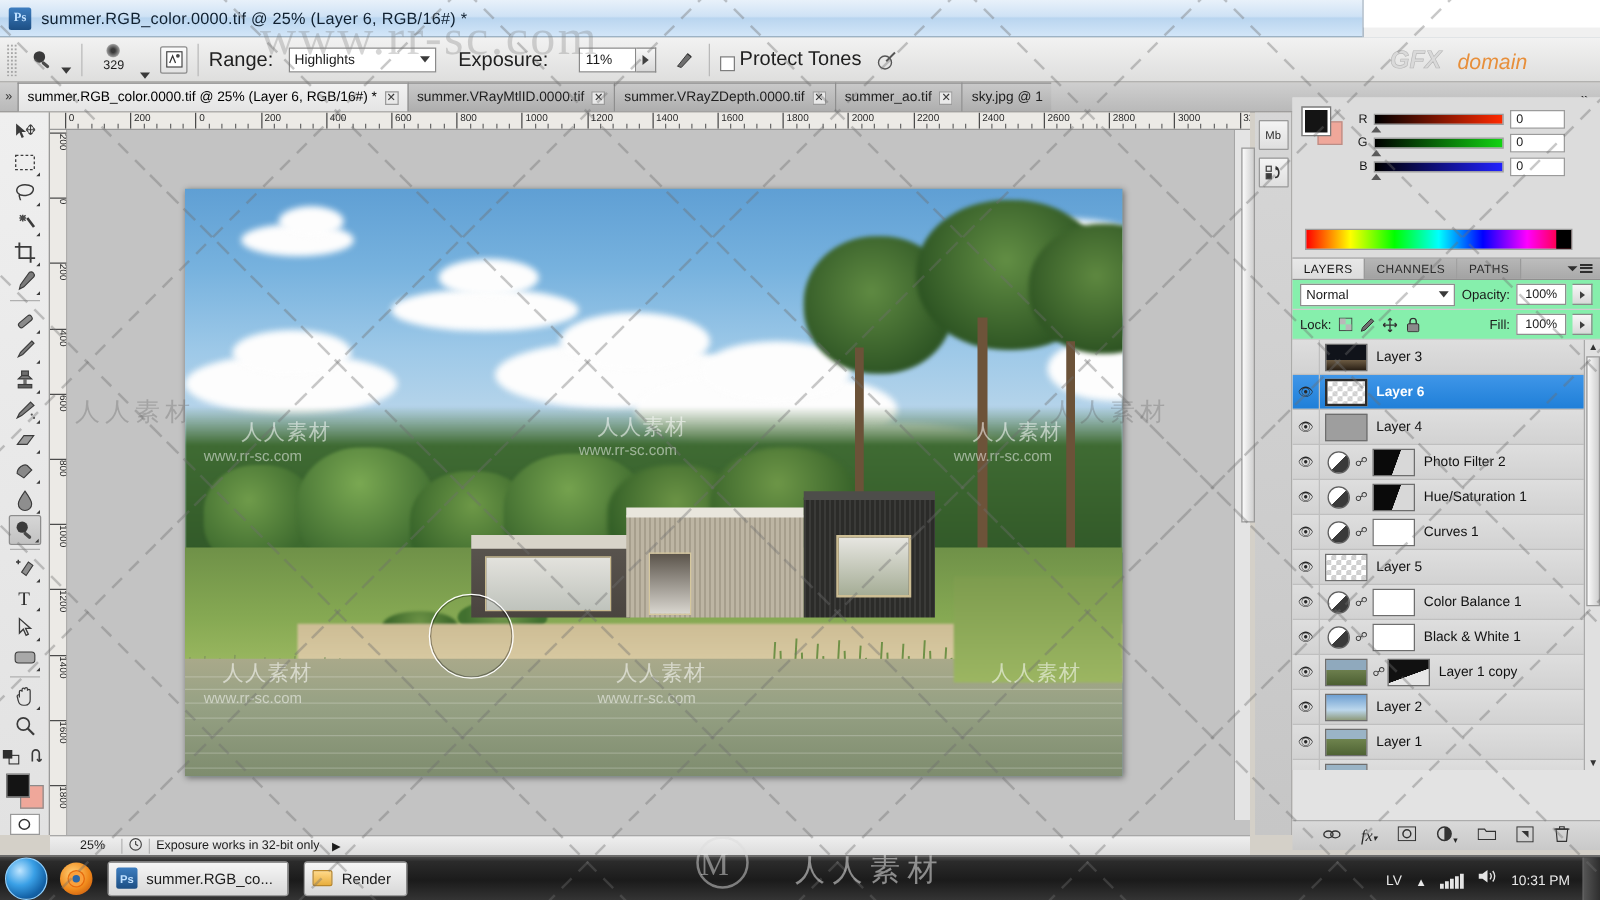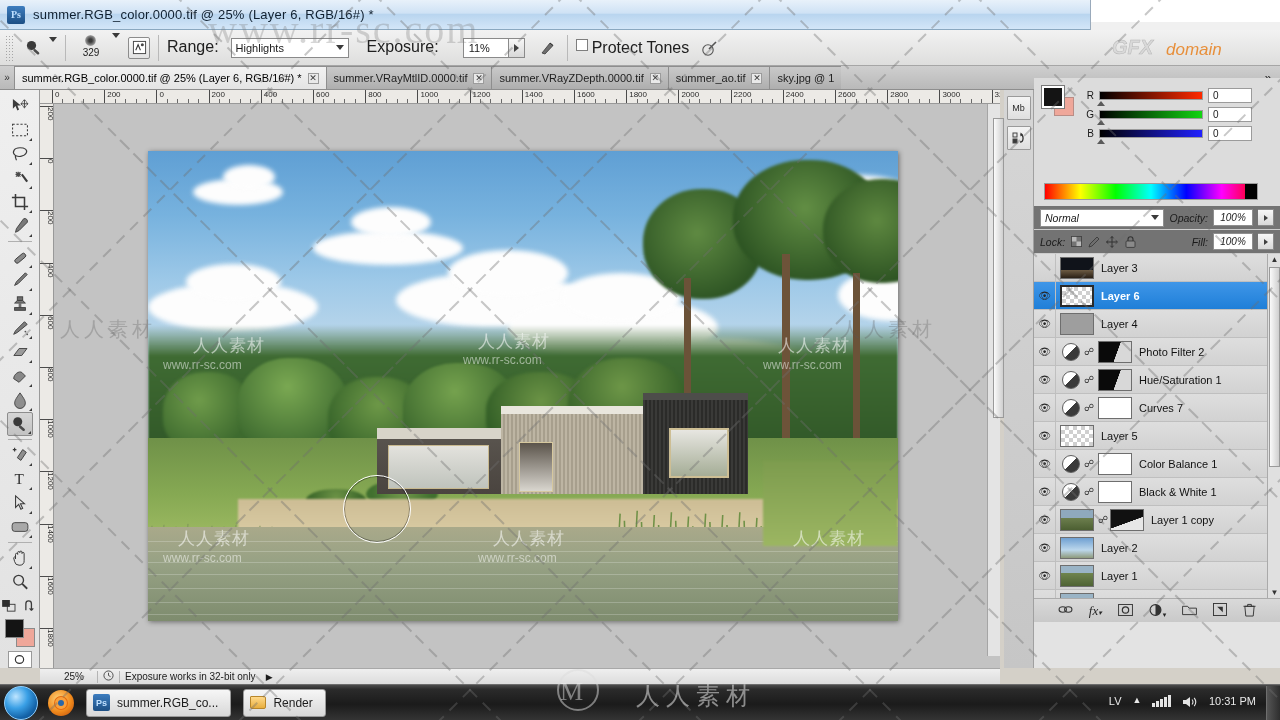--- a/index.html
+++ b/index.html
@@ -38,21 +38,21 @@
   #optionsbar{
     position:absolute; left:0; top:30px; width:1280px; height:36px;
     background:linear-gradient(to bottom,#f2f2f2,#dededd);
     border-bottom:1px solid #a6a6a6;
     display:flex; align-items:center;
   }
   .grip{ width:9px;height:26px;margin:0 3px 0 5px;
     background-image:radial-gradient(#9a9a9a 35%,transparent 36%);
     background-size:3px 3px; opacity:.85; flex:none;}
   .ob-sep{ width:1px;height:26px;background:#b9b9b9;margin:0 8px; flex:none;}
-  .ob-item{display:flex;align-items:flex-start;gap:4px;flex:none;}
+  .ob-item{display:flex;align-items:flex-end;gap:4px;flex:none;}
   .lbl{font-size:16px;color:#202020;}
   .tri-dn{width:0;height:0;border-left:4px solid transparent;border-right:4px solid transparent;border-top:5px solid #3a3a3a;}
   .brushprev{position:relative;width:34px;height:30px;}
   .brushprev .dot{position:absolute;left:11px;top:2px;width:11px;height:11px;border-radius:50%;
      background:radial-gradient(circle,#3a3a3a 20%,#8e8e8e 60%,rgba(160,160,160,0) 82%);}
   .brushprev .num{position:absolute;left:0;top:14px;width:34px;text-align:center;font-size:10px;color:#1c1c1c;}
   .toggleicon{width:22px;height:22px;border:1px solid #8c8c8c;background:linear-gradient(to bottom,#fbfbfb,#e2e2e2);
      border-radius:2px;display:flex;align-items:center;justify-content:center;font-size:12px;color:#333;}
   .combo{height:20px;border:1px solid #8a8a8a;background:#fff;display:flex;align-items:center;
      justify-content:space-between;padding:0 4px;font-size:11px;}
@@ -162,21 +162,21 @@
   .sname{width:10px;text-align:right;font-size:10px;color:#1a1a1a;}
   .sbar{height:9px;border:1px solid #9b9b9b;position:relative;}
   .sthumb{position:absolute;left:-3px;top:9px;width:0;height:0;border-left:4px solid transparent;
      border-right:4px solid transparent;border-bottom:5px solid #5a5a5a;}
   .sval{width:44px;height:15px;background:#fff;border:1px solid #9b9b9b;font-size:10px;padding-left:4px;line-height:14px;}
   .spectrum{position:absolute;left:10px;bottom:6px;width:214px;height:17px;border:1px solid #9b9b9b;
      background:linear-gradient(to right,#ff0000,#ffff00,#00ff00,#00ffff,#0000ff,#ff00ff,#ff0000);}
   .spectrum .blk{position:absolute;right:0;top:0;width:12px;height:100%;background:#000;}
   
   .lrow{display:flex;align-items:center;gap:5px;padding:2px 6px;height:24px;
-     border-bottom:1px solid #cdcdcd;background:#737373;font-style:italic;}
+     border-bottom:1px solid #cdcdcd;background:#86efac;}
   .blendsel{flex:1;height:18px;background:#fff;border:1px solid #8f8f8f;display:flex;align-items:center;
      justify-content:space-between;padding:0 4px;font-size:10.5px;}
   .lockicons{display:flex;align-items:center;gap:6px;}
   .li{width:12px;height:12px;display:flex;align-items:center;justify-content:center;font-size:9px;color:#303030;}
   #layerlist{height:344px;overflow:hidden;position:relative;background:#d4d4d4;}
   .layer{display:flex;align-items:center;height:28px;border-bottom:1px solid #bfbfbf;
      background:linear-gradient(to bottom,#dedede,#d2d2d2);padding-right:4px;}
   .layer.sel{background:linear-gradient(to bottom,#3f96e8,#1f7fd8);}
   .layer.sel .lname{color:#fff;font-weight:bold;}
   .eye{width:22px;height:28px;display:flex;align-items:center;justify-content:center;
@@ -188,38 +188,38 @@
   .adjicon{width:18px;height:18px;margin-left:6px;border-radius:50%;flex:none;
      background:linear-gradient(135deg,#fff 50%,#3a3a3a 50%);border:1px solid #5f5f5f;}
   .linkicon{width:10px;margin-left:4px;text-align:center;font-size:10px;color:#333;flex:none;}
   .lname{margin-left:7px;font-size:11px;color:#111;white-space:nowrap;overflow:hidden;}
   .lname.italic{font-style:italic;}
   .locki{margin-left:auto;font-size:10px;color:#333;}
   #layerscroll{position:absolute;right:0;top:0;width:13px;height:100%;background:#e0e0e0;border-left:1px solid #aaa;}
   #layerscroll .th{position:absolute;left:1px;top:13px;width:11px;height:200px;background:linear-gradient(to right,#fafafa,#cfcfcf);border:1px solid #9a9a9a;}
   #layerscroll .ar{position:absolute;left:2px;width:9px;text-align:center;font-size:8px;color:#333;}
   #layerfooter{height:24px;background:linear-gradient(to bottom,#d9d9d9,#c9c9c9);border-top:1px solid #acacac;
-     display:flex;align-items:center;justify-content:center;gap:16px;font-size:11px;color:#262626;}
+     display:flex;align-items:center;justify-content:center;gap:16px;font-size:11px;color:#262626;margin-top:40px;}
   
   #taskbar{position:absolute;left:0;top:684px;width:1280px;height:36px;
      background:linear-gradient(to bottom,#4b4b4b 0%,#2b2b2b 12%,#1b1b1b 55%,#343434 100%);
      display:flex;align-items:center;border-top:1px solid #6c6c6c;}
   .startorb{width:34px;height:34px;border-radius:50%;margin-left:4px;
      background:radial-gradient(circle at 34% 30%,#bfe5ff 0%,#3aa0e6 38%,#1463a8 70%,#0b3f74 100%);
      border:1px solid #8fd0ff;flex:none;}
   .qlaunch{width:26px;height:26px;margin-left:10px;border-radius:50%;flex:none;
      background:radial-gradient(circle at 40% 35%,#ffd27a,#f08a1c 55%,#b8480b 100%);
      display:flex;align-items:center;justify-content:center;}
   .tbtn{height:28px;margin-left:12px;padding:0 12px 0 6px;display:flex;align-items:center;gap:7px;
      background:linear-gradient(to bottom,#f6f6f6,#d8d8d8);border:1px solid #9a9a9a;border-radius:3px;
      font-size:12px;color:#1b1b1b;white-space:nowrap;}
   .tbtn .psico{width:17px;height:17px;background:linear-gradient(to bottom,#3d7dbf,#1d4f84);color:#bfe0ff;
      font-size:9px;font-weight:bold;display:flex;align-items:center;justify-content:center;border-radius:2px;}
   .tbtn .folder{width:16px;height:13px;background:linear-gradient(to bottom,#ffd98a,#e8ae3d);border:1px solid #b8862a;border-radius:1px 2px 2px 2px;}
-  .tray{margin-left:auto;display:flex;align-items:flex-start;gap:11px;padding-right:10px;color:#e9e9e9;font-size:11px;}
+  .tray{margin-left:auto;display:flex;align-items:flex-end;gap:11px;padding-right:10px;color:#e9e9e9;font-size:11px;}
   .traybars{display:flex;align-items:flex-end;gap:1.5px;height:12px;}
   .traybars i{width:2.5px;background:#e4e4e4;display:block;}
   .showdesk{width:14px;height:34px;background:linear-gradient(to right,#555,#2e2e2e);border-left:1px solid #6e6e6e;}
   
   #wmoverlay{position:absolute;inset:0;pointer-events:none;}
   .bigwm{position:absolute;color:rgba(120,120,120,.30);font-size:40px;letter-spacing:2px;font-family:"Liberation Serif",serif;}
   .cnwm{position:absolute;color:rgba(90,90,90,.30);font-size:22px;letter-spacing:6px;}
 </style>
 </head>
 <body>
@@ -762,20 +762,29 @@
           <span class="sval">0</span>
         </div>
       </div>
     </div>
     <div class="spectrum">
         <span class="blk"></span>
       </div>
   </div>
 
 
+  <div class="paneltabs" style="border-top:1px solid #9a9a9a;">
+    <div class="ptab active">LAYERS</div>
+    <div class="ptab">CHANNELS</div>
+    <div class="ptab">PATHS</div>
+    <div class="pmenu">
+        <span class="tri"></span>
+        <span class="bars"></span>
+      </div>
+  </div>
 
   <div class="lrow">
     <div class="blendsel">
       <span>Normal</span>
       <span class="tri-dn"></span>
     </div>
     <span style="font-size:10.5px;">Opacity:</span>
     <span style="width:40px;height:17px;background:#fff;border:1px solid #8f8f8f;font-size:10px;line-height:15px;text-align:center;">100%</span>
     <span class="stepbtn" style="height:17px;">
         <span class="a" style="border-top-width:3px;border-bottom-width:3px;border-left-width:4px;"></span>
@@ -850,21 +859,21 @@
       <span class="linkicon">☍</span>
       <span class="thumb" style="background:linear-gradient(110deg,#0a0a0a 55%,#d8d8d8 56%);"></span>
       <span class="lname">Hue/Saturation 1</span>
     </div>
 
     <div class="layer">
       <span class="eye">👁</span>
       <span class="adjicon"></span>
       <span class="linkicon">☍</span>
       <span class="thumb" style="background:#ffffff;"></span>
-      <span class="lname">Curves 7</span>
+      <span class="lname">Curves 1</span>
     </div>
 
     <div class="layer">
       <span class="eye">👁</span>
       <span class="thumb checker"></span>
       <span class="lname">Layer 5</span>
     </div>
 
     <div class="layer">
       <span class="eye">👁</span>

